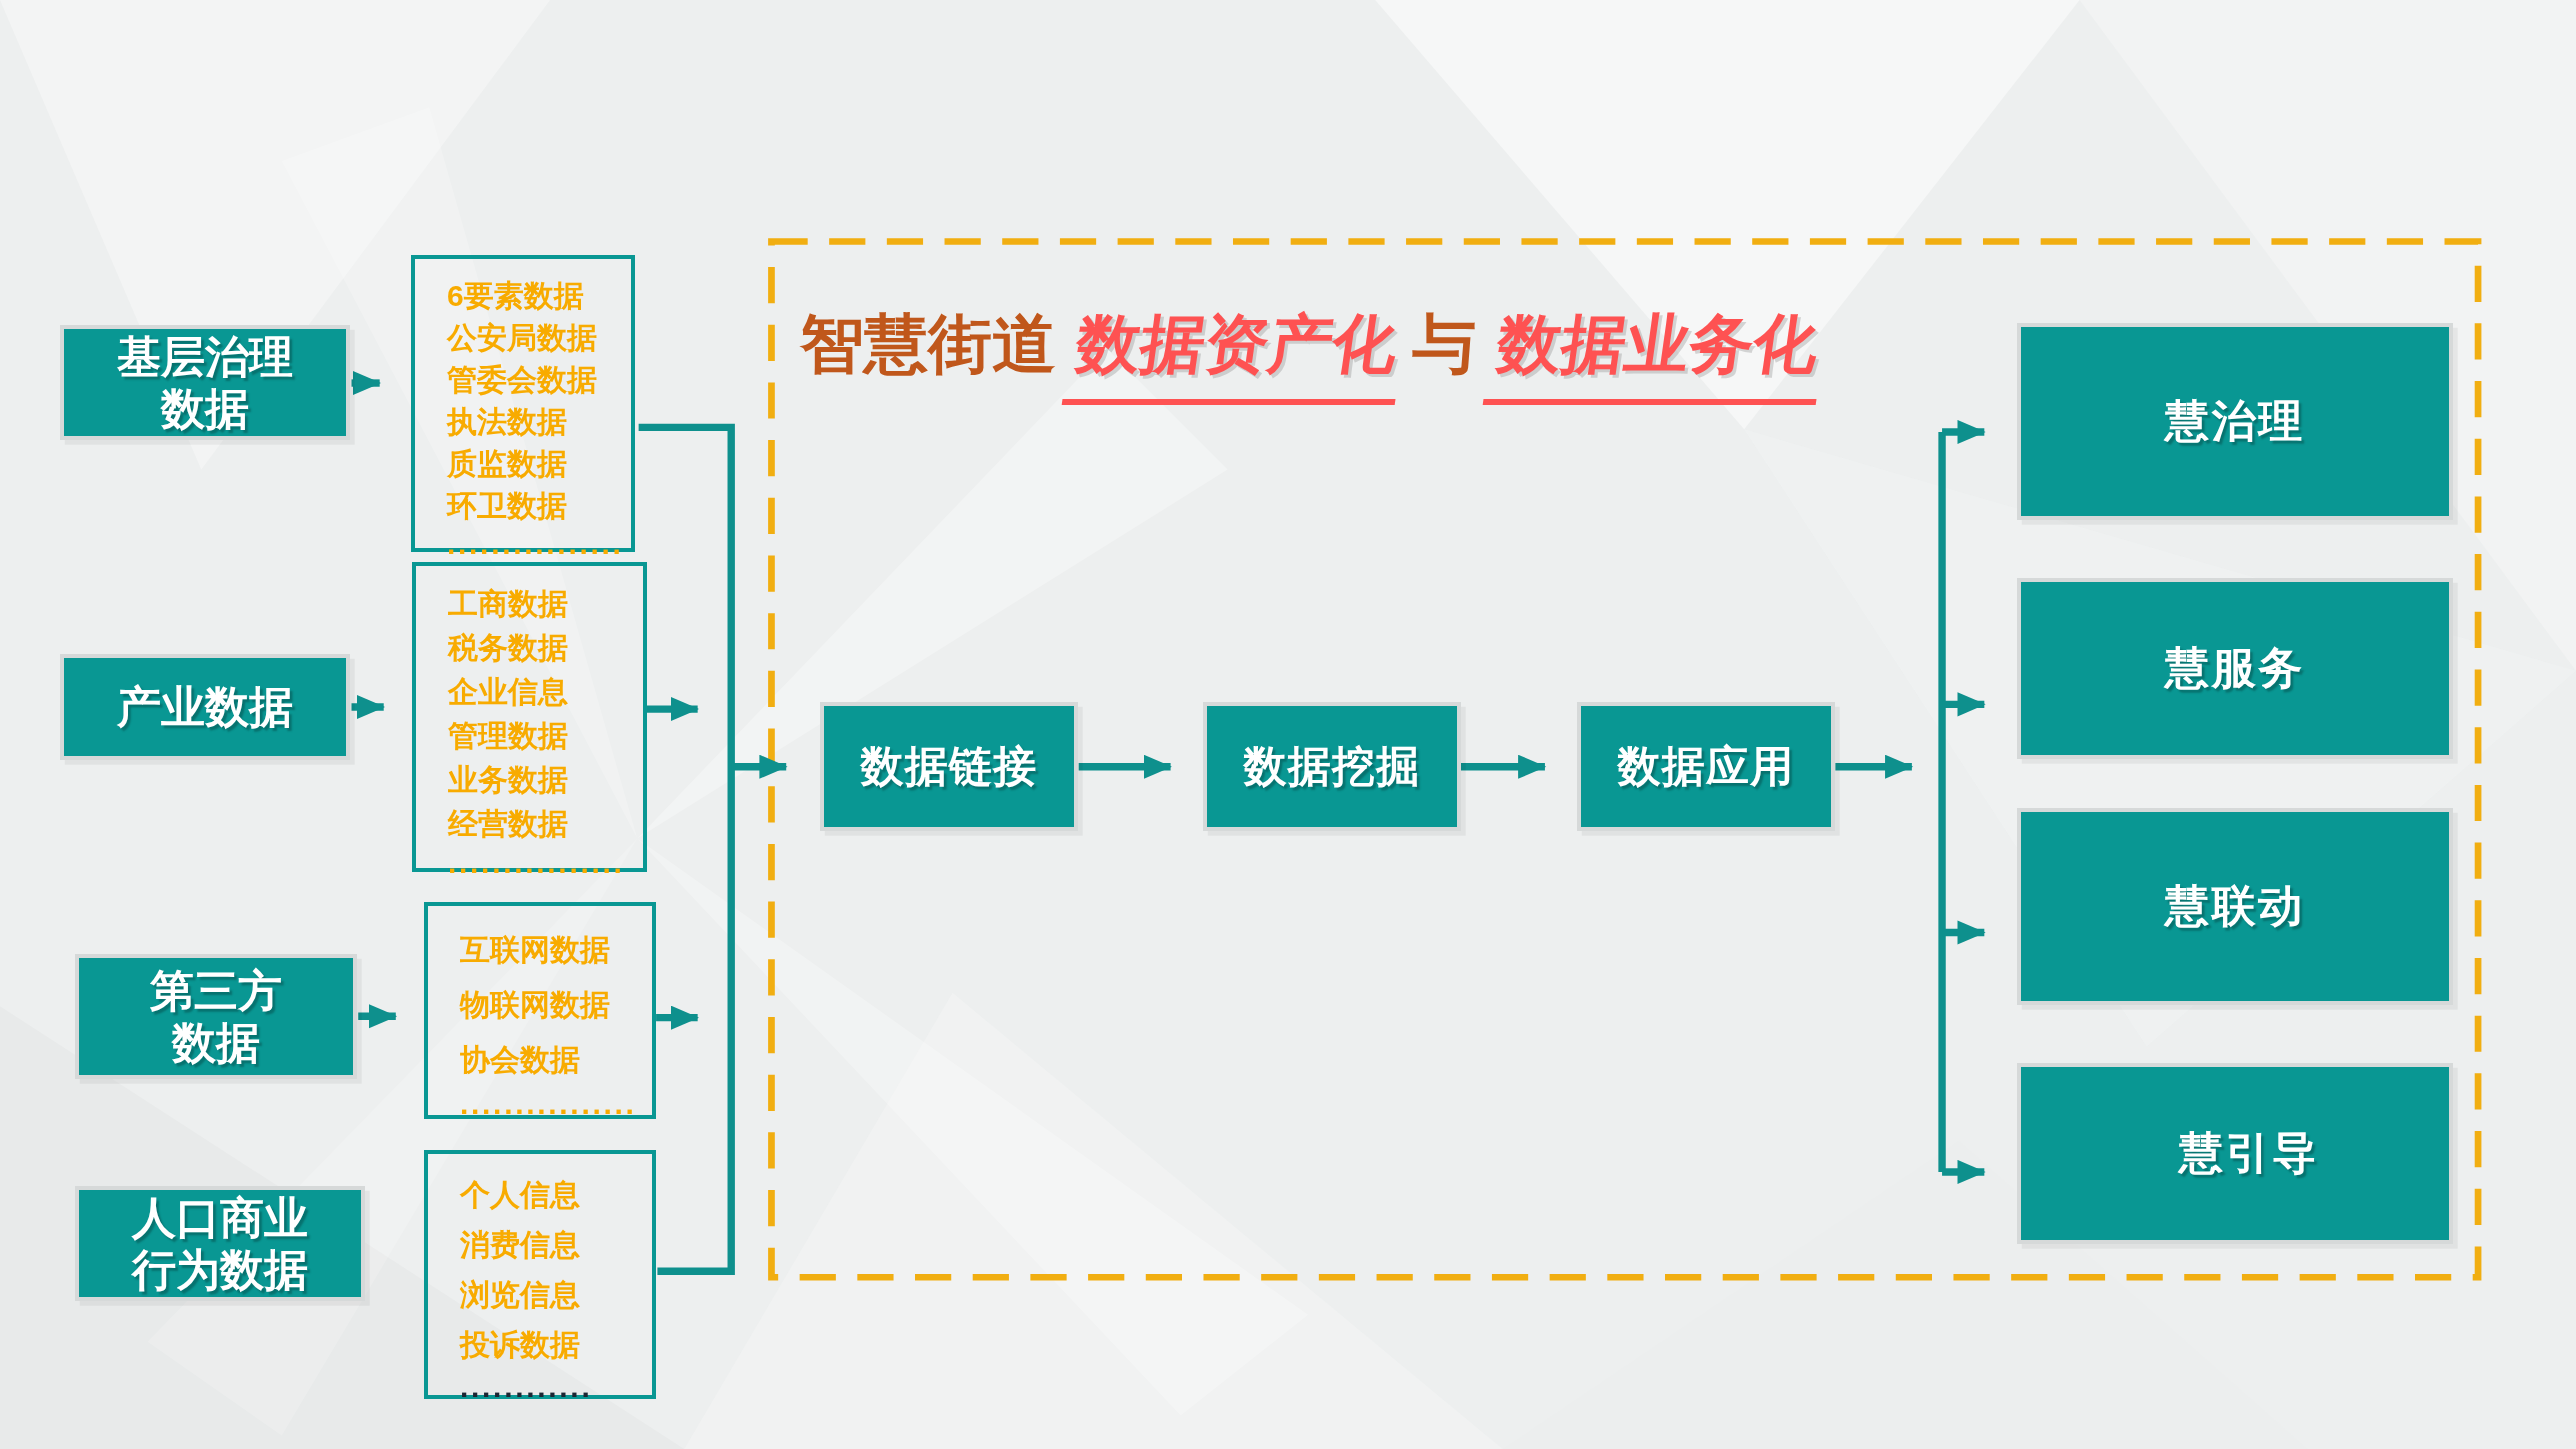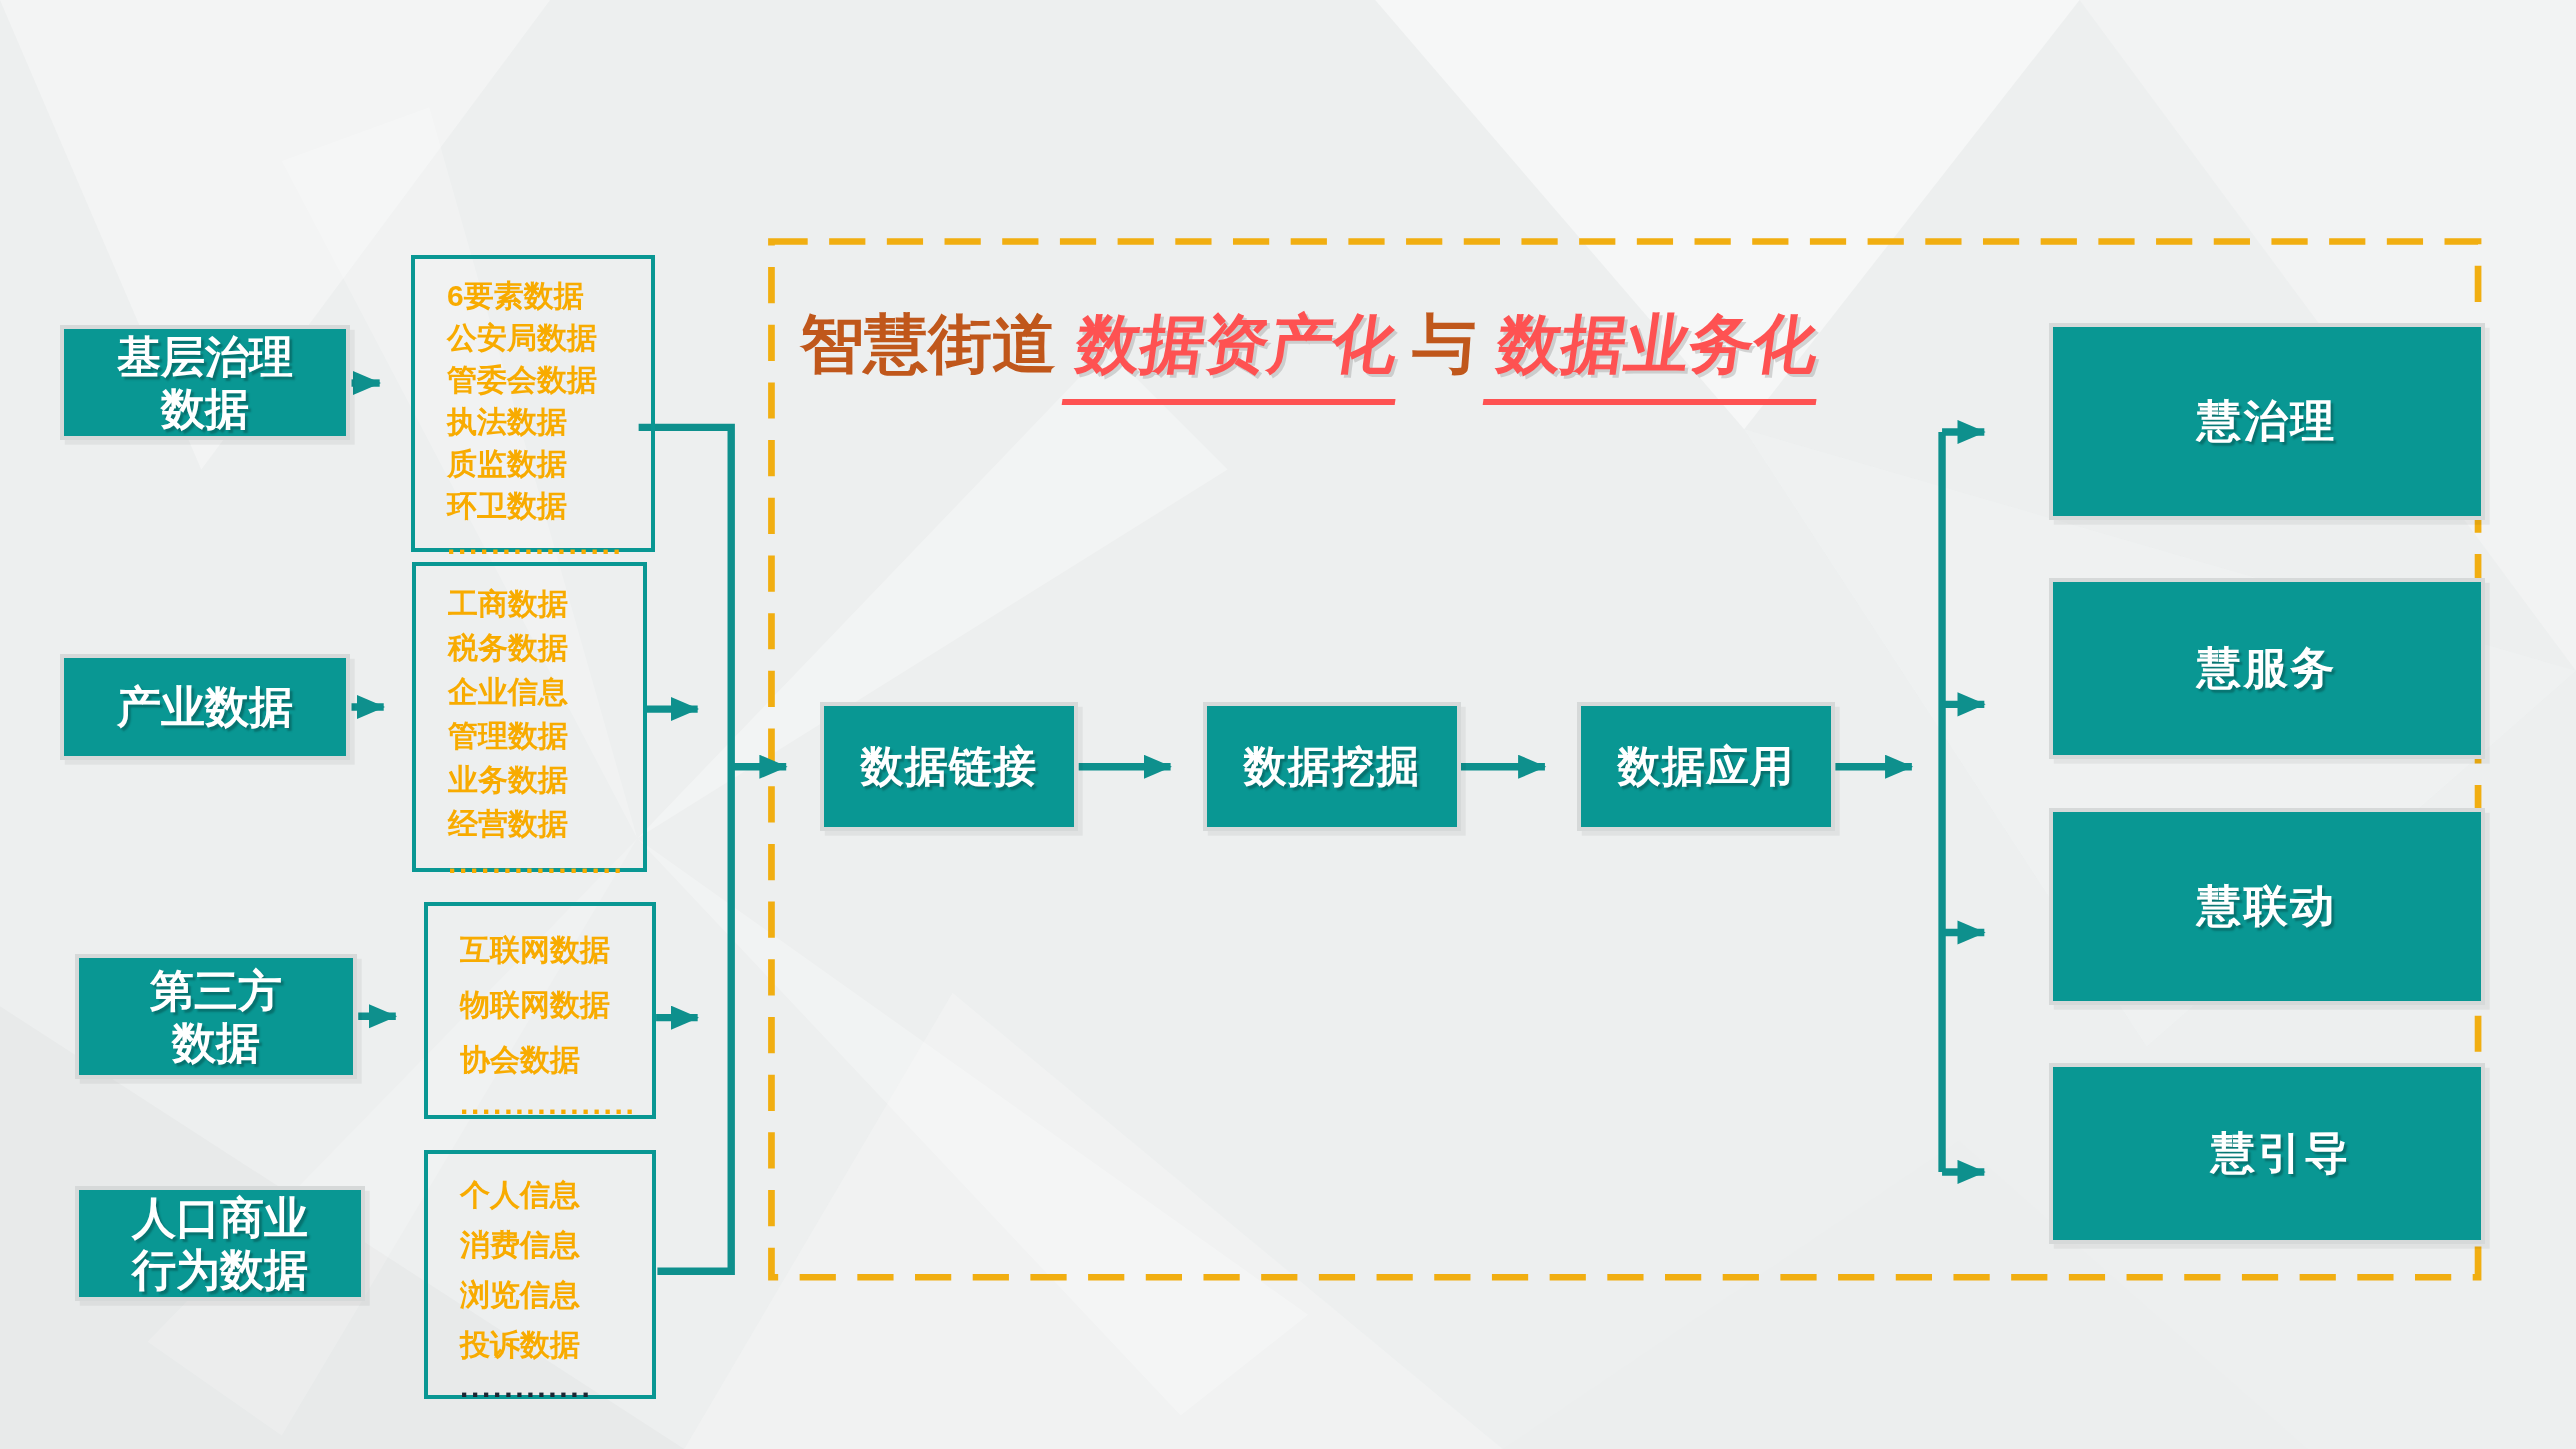--- a/index.html
+++ b/index.html
@@ -33,21 +33,21 @@
     background:var(--teal-fill);
     border:4px solid var(--box-border);
     box-shadow:4.7px 4.7px 0 rgba(0,0,0,0.05);
     color:#fff;display:flex;align-items:center;justify-content:center;
     text-align:center;font-weight:bold;
     text-shadow:2.7px 2.7px 2px rgba(0,0,0,0.25);
   }
   .lbl{font-size:44px;line-height:1.16;}
   .lbl span{display:block;}
   .step{font-size:43px;letter-spacing:1.3px;}
-  .outbox{font-size:44px;letter-spacing:2.7px;margin-left:32px;}
+  .outbox{font-size:44px;letter-spacing:2.7px;}
 
   .lst{
     position:absolute;box-sizing:border-box;
     border:4px solid var(--teal-fill);
     display:flex;flex-direction:column;
     padding:16px 9.4px 13.4px 32px;
     color:var(--list-orange);font-size:30px;font-weight:bold;
   }
   .lst .li{display:block;}
   .lst.g0 .li{line-height:42px;}
@@ -76,21 +76,21 @@
     font-size:56px;font-weight:bold;color:#0e1116;white-space:nowrap;
     text-shadow:-2.7px -2.7px 0 #fff,2.7px -2.7px 0 #fff,-2.7px 2.7px 0 #fff,2.7px 2.7px 0 #fff,0 -3.4px 0 #fff,0 3.4px 0 #fff,-3.4px 0 0 #fff,3.4px 0 0 #fff;
   }
 
   
   .lbl.g0{left:60px;top:325px;width:290px;height:115px;justify-content:center;}
   .lbl.g1{left:60px;top:654px;width:290px;height:106px;}
   .lbl.g2{left:75px;top:954px;width:282px;height:125px;}
   .lbl.g3{left:75px;top:1186px;width:290px;height:115px;}
   
-  .lst.g0{left:411px;top:255px;width:244px;height:297px;}
+  .lst.g0{left:411px;top:255px;width:224px;height:297px;}
   .lst.g1{left:412px;top:562px;width:235px;height:310px;}
   .lst.g2{left:424px;top:902px;width:232px;height:217px;}
   .lst.g3{left:424px;top:1150px;width:232px;height:249px;}
   
   .step.s0{left:820px;top:702px;width:258px;height:129px;}
   .step.s1{left:1203px;top:702px;width:258px;height:129px;}
   .step.s2{left:1577px;top:702px;width:258px;height:129px;}
   
   .outbox.o0{left:2017px;top:323px;width:436px;height:197px;}
   .outbox.o1{left:2017px;top:578px;width:436px;height:181px;}

